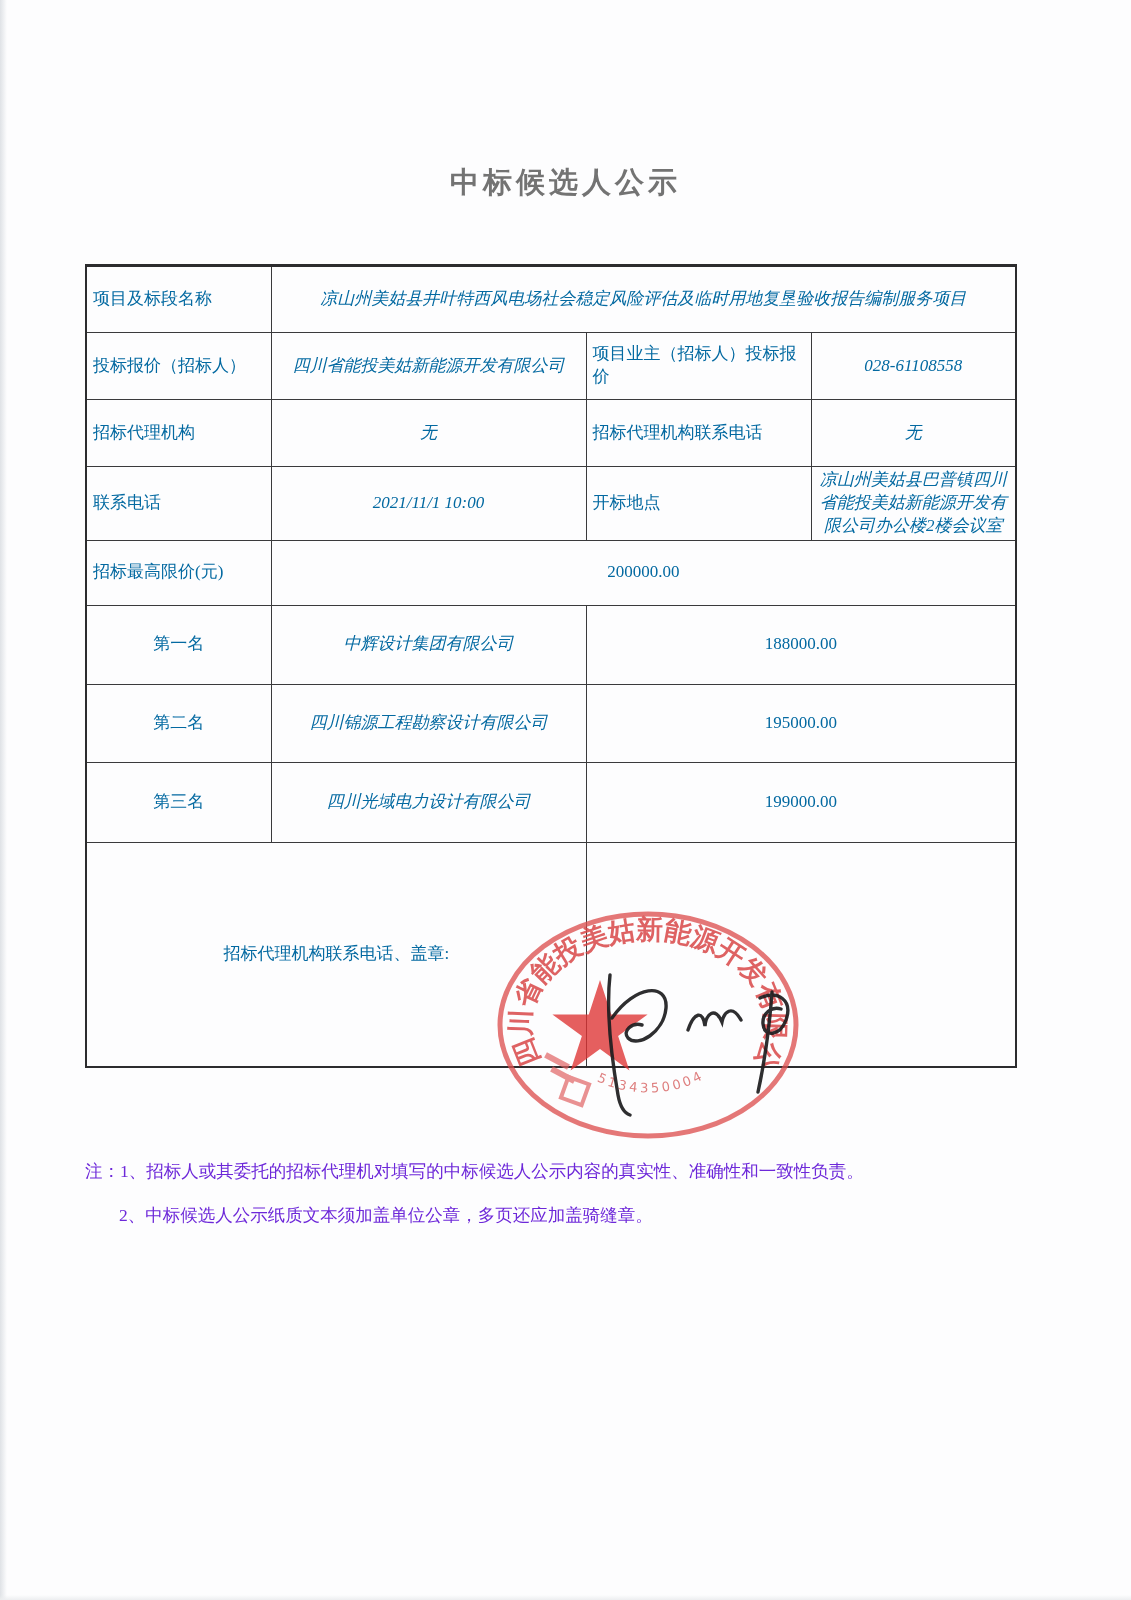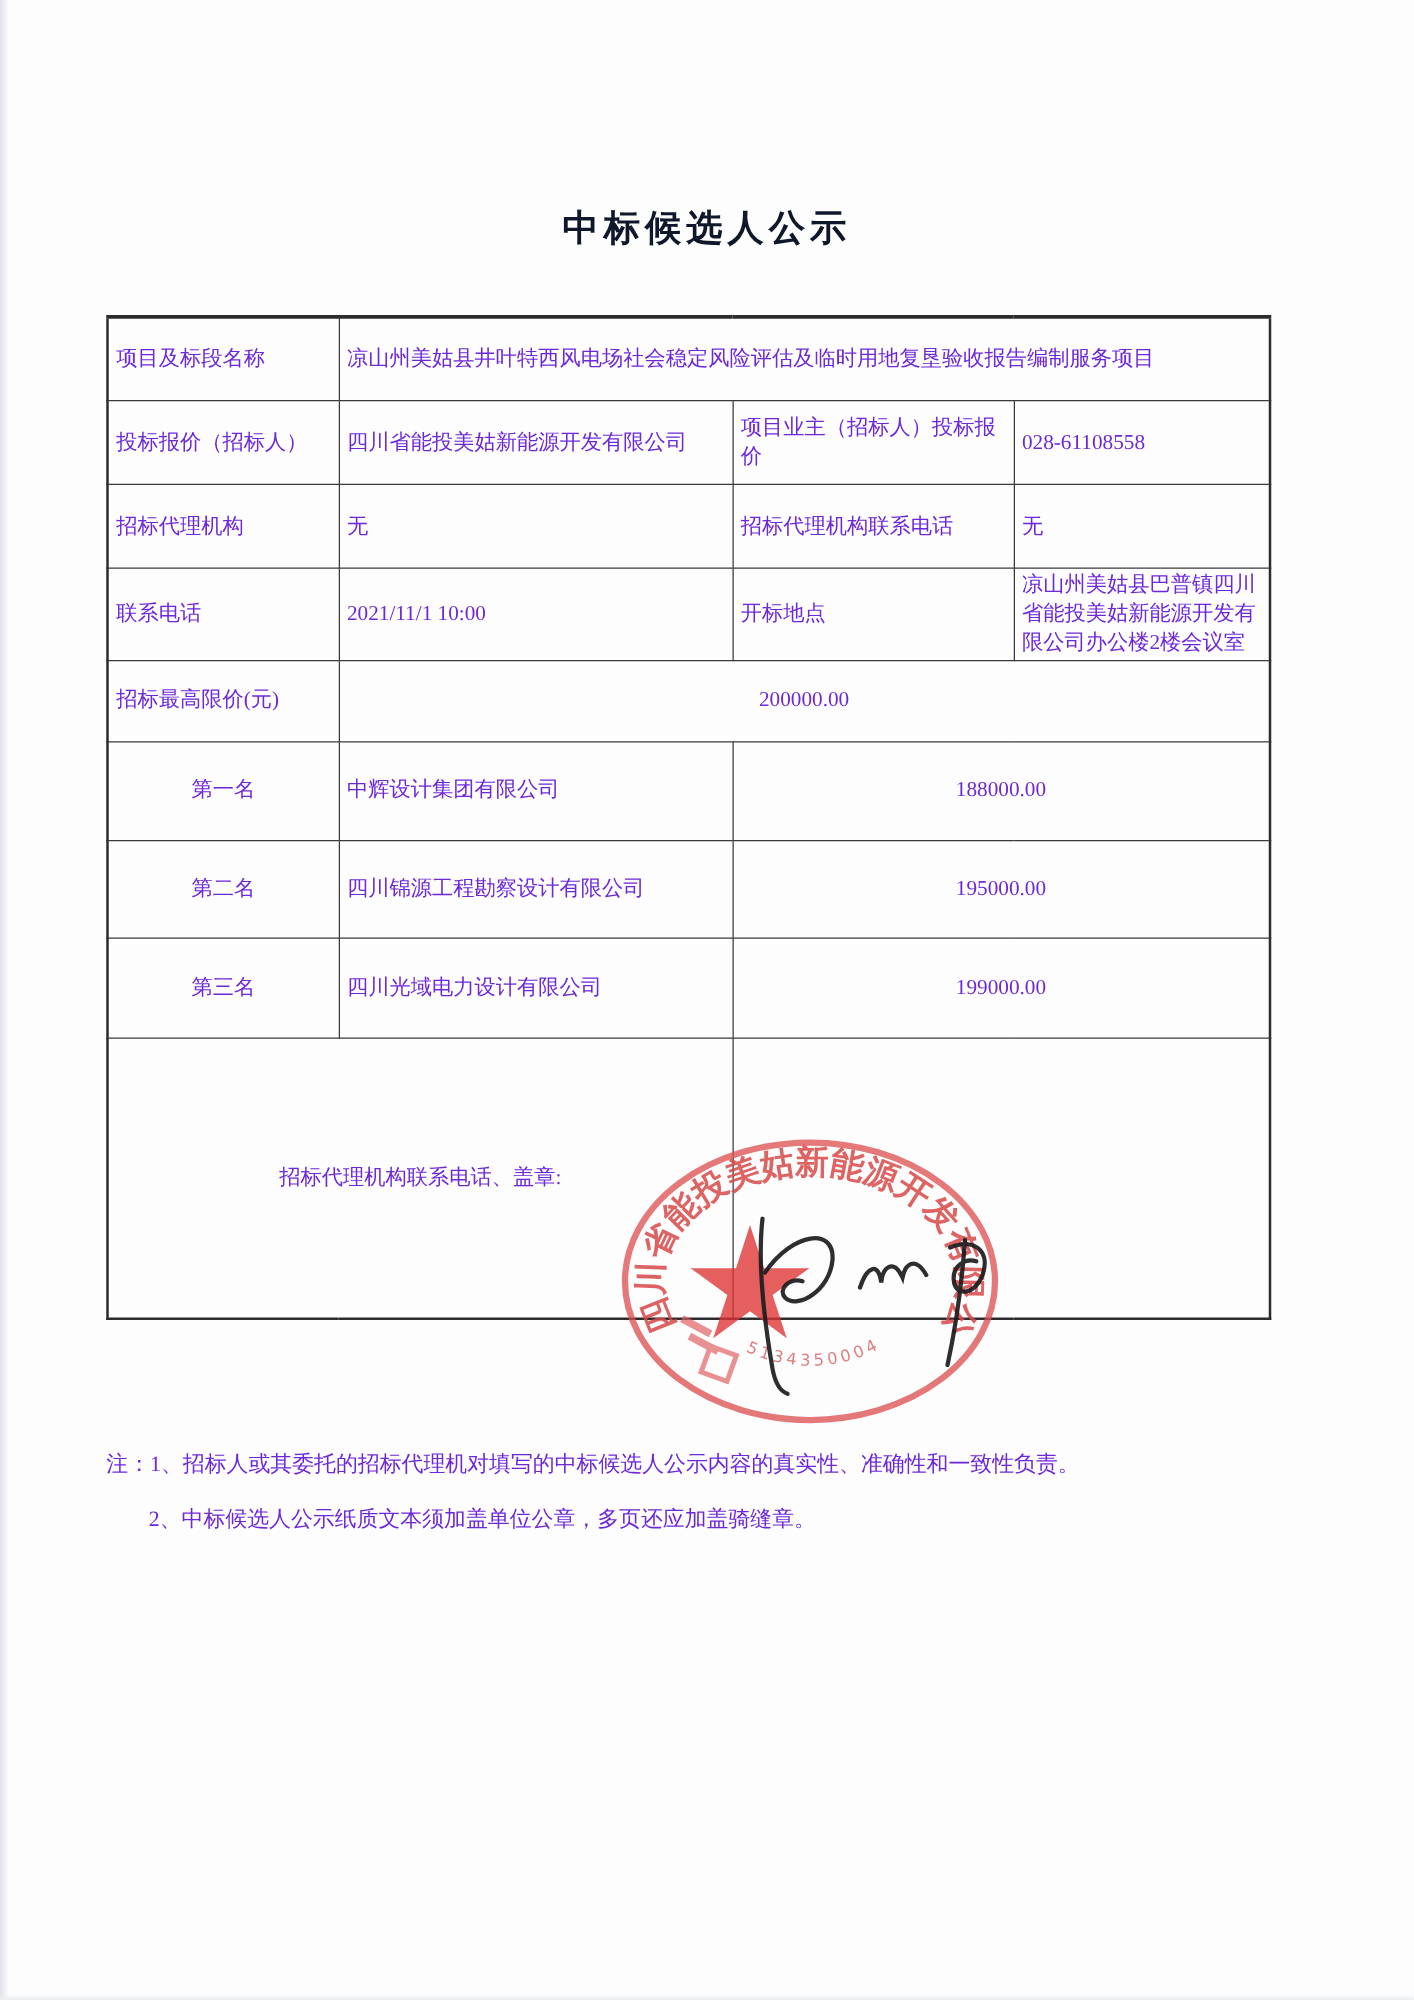--- a/index.html
+++ b/index.html
@@ -17,38 +17,38 @@
   }
   .scan-edge-bottom{
     position:absolute;left:0;bottom:0;width:1131px;height:5px;
     background:linear-gradient(to top,#eceef0,rgba(255,255,255,0));
     pointer-events:none;
   }
   .doc-title{
     position:absolute;left:0;top:163px;width:1131px;
     text-align:center;
     font-family:"Liberation Sans","DejaVu Sans",sans-serif;
-    font-weight:700;font-size:29px;letter-spacing:4px;color:#0f172a;
+    font-weight:700;font-size:29px;letter-spacing:4px;color:#737373;
   }
   table.doc-table{
-    position:absolute;left:85px;top:252px;
+    position:absolute;left:85px;top:264px;
     width:930px;border-collapse:collapse;table-layout:fixed;
     border:2px solid #2c2c2e;
     border-top-width:3px;
-    font-size:17px;color:#6d28d9;
+    font-size:17px;color:#0369a1;
   }
   table.doc-table td{
     border:1px solid #3a3a3c;
     vertical-align:middle;
     padding:2px 6px;
     line-height:1.35;
     overflow:hidden;
   }
   td.lbl{padding-left:8px;text-align:left;}
-  td.val{padding-left:10px;text-align:left;}
+  td.val{padding-left:10px;text-align:center;font-style:italic;}
   td.center{text-align:center;}
   td.sig-cell{text-align:center;padding-left:46px;}
   .r1 td{height:61px;}
   .r2 td{height:62px;}
   .r3 td{height:62px;}
   .r4 td{height:61px;}
   .r5 td{height:60px;}
   .r6 td{height:100px;}
   .r7 td{height:74px;}
   .r8 td{height:73px;}

